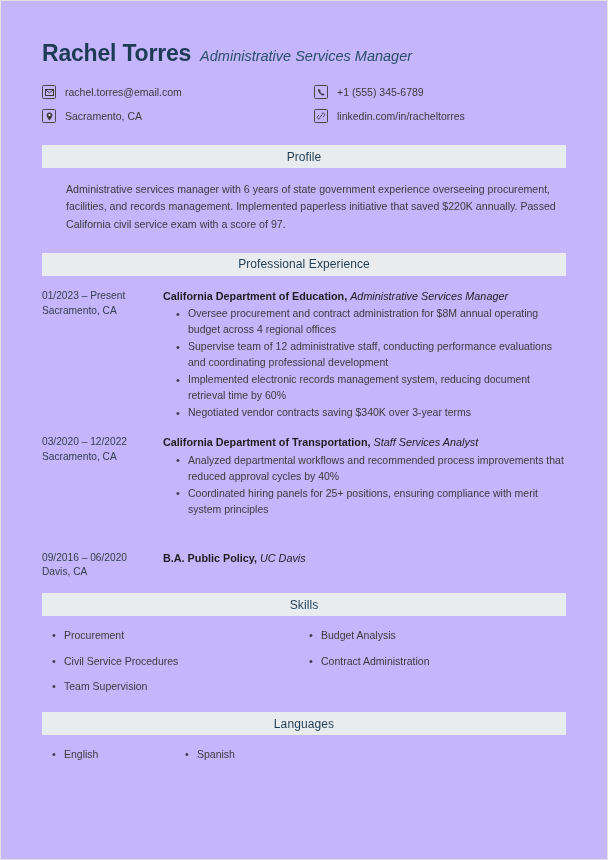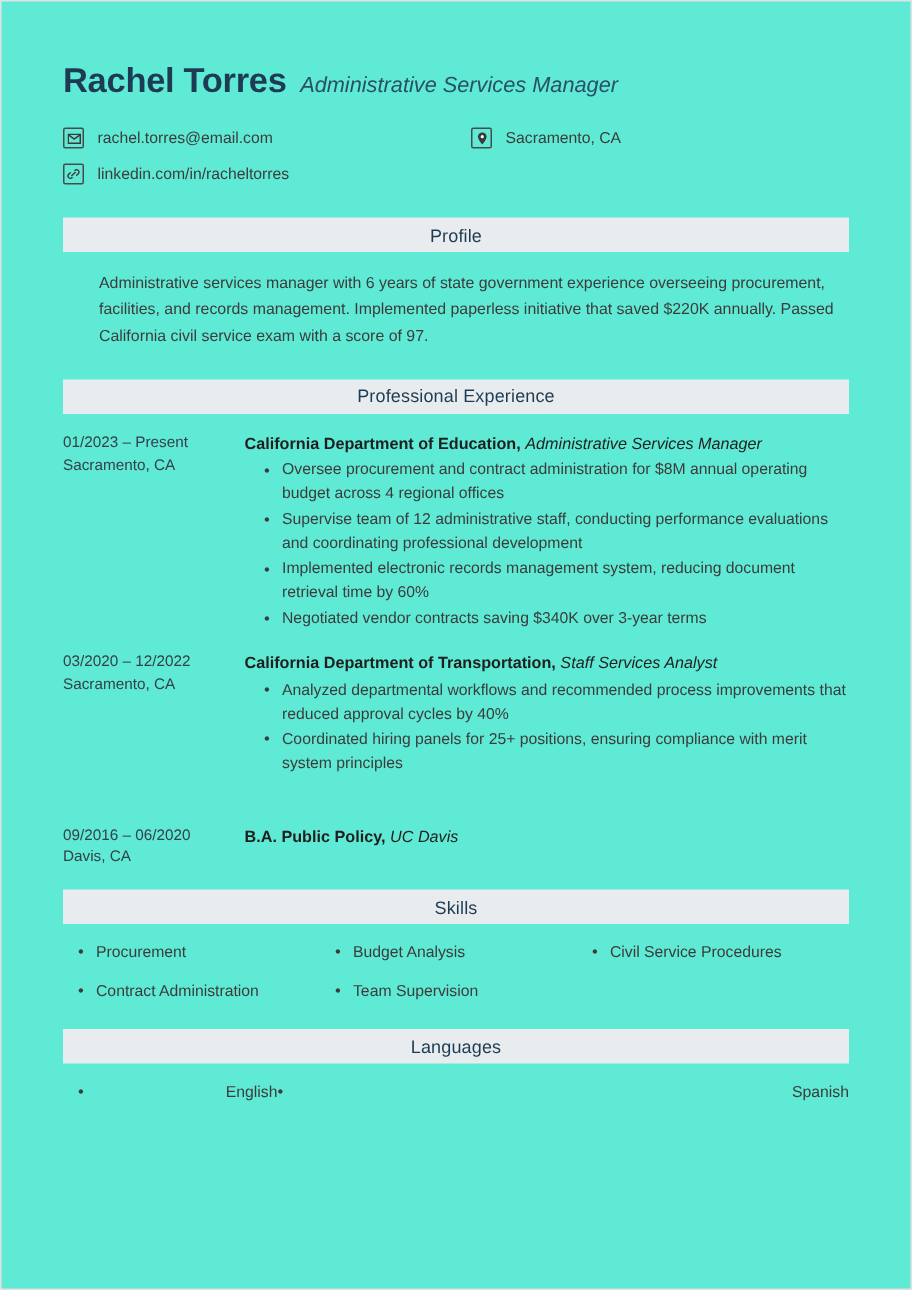--- a/index.html
+++ b/index.html
@@ -13,21 +13,21 @@
   body {
     font-family: "Liberation Sans", sans-serif;
     color: #3a3a3a;
     position: relative;
     overflow: hidden;
   }
 
   .page {
     width: 608px;
     height: 860px;
-    background: #5eead4;
+    background: #c4b5fd;
     border: 1px solid #e2e2e2;
     padding: 40px 41px 0 41px;
     position: relative;
   }
 
   
   .header-name-row {
     display: flex;
     align-items: baseline;
     gap: 9px;
@@ -145,21 +145,21 @@
     color: #3c3c3c;
     font-size: 11px;
   }
 
   .section-block { margin-bottom: 21px; }
   .section-block.tight { margin-bottom: 4px; margin-top: 32px; }
 
   
   .three-col {
     display: grid;
-    grid-template-columns: repeat(3, 1fr);
+    grid-template-columns: repeat(2, 1fr);
     row-gap: 12px;
     margin-bottom: 18px;
   }
   .two-col-lang {
     display: grid;
     grid-template-columns: 133px 1fr;
     row-gap: 12px;
   }
   .dot-item {
     position: relative;
@@ -170,21 +170,21 @@
   }
   .dot-item::before {
     content: "\2022";
     position: absolute;
     left: 0;
     top: -1px;
     font-size: 11px;
     color: #3c3c3c;
   }
   .skills-wrap { padding-left: 10px; }
-  .lang-wrap { padding-left: 10px; text-align: right; }
+  .lang-wrap { padding-left: 10px; }
 </style>
 </head>
 <body>
 
 <div class="page">
 
   <div class="header-name-row">
     <div class="name">Rachel Torres</div>
     <div class="job-title">Administrative Services Manager</div>
   </div>
@@ -194,20 +194,28 @@
     <div class="contact-item">
       <span class="icon-box">
         <svg width="9" height="7" viewBox="0 0 9 7">
           <rect x="0.5" y="0.5" width="8" height="6" fill="none" stroke="#3a3a3a" stroke-width="1"></rect>
           <path d="M0.7 0.9 L4.5 3.7 L8.3 0.9" fill="none" stroke="#3a3a3a" stroke-width="1"></path>
         </svg>
       </span>
       <span class="contact-text">rachel.torres@email.com</span>
     </div>
 
+    <div class="contact-item">
+      <span class="icon-box">
+        <svg width="9" height="9" viewBox="0 0 9 9">
+          <path d="M1.6 0.9 C1.1 1.4 0.9 2.2 1.3 3.2 C1.9 4.8 3.4 6.5 5.1 7.3 C6 7.7 6.8 7.6 7.2 7.1 L7.6 6.6 L5.9 5.2 L5.2 5.9 C4.5 5.5 3.6 4.5 3.2 3.7 L3.9 3.1 L2.4 1.3 Z" fill="#3a3a3a"></path>
+        </svg>
+      </span>
+      <span class="contact-text">+1 (555) 345-6789</span>
+    </div>
 
     <div class="contact-item">
       <span class="icon-box">
         <svg width="7" height="9" viewBox="0 0 7 9">
           <path d="M3.5 0.4 C1.8 0.4 0.6 1.6 0.6 3.2 C0.6 5 3.5 8.4 3.5 8.4 C3.5 8.4 6.4 5 6.4 3.2 C6.4 1.6 5.2 0.4 3.5 0.4 Z" fill="#3a3a3a"></path>
           <circle cx="3.5" cy="3.1" r="1.05" fill="#ffffff"></circle>
         </svg>
       </span>
       <span class="contact-text">Sacramento, CA</span>
     </div>

